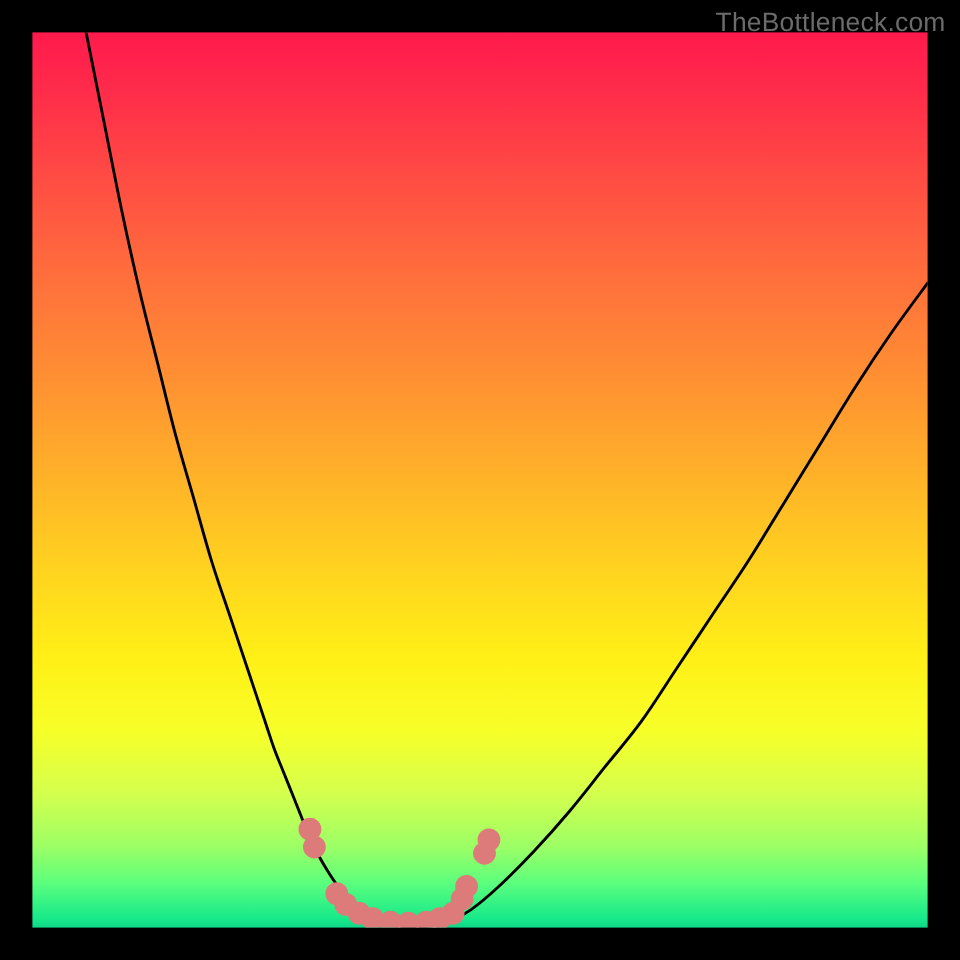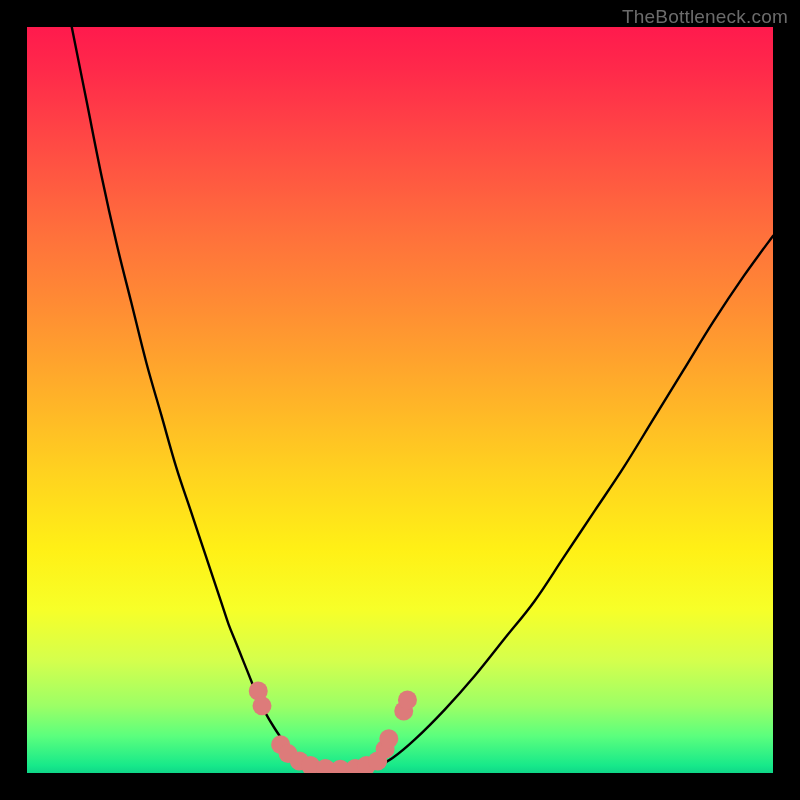--- a/index.html
+++ b/index.html
@@ -39,21 +39,21 @@
       #5cff7d 95%,
       #17e98a 99%,
       #0fd688 100%
     );
   }
   .watermark {
     position: absolute;
     top: 6px;
     right: 12px;
     color: #6b6b6b;
-    font-size: 19px;
+    font-size: 22px;
     font-weight: 500;
     letter-spacing: 0.2px;
     user-select: none;
   }
   svg.curve {
     position: absolute;
     left: 0;
     top: 0;
     width: 746px;
     height: 746px;

